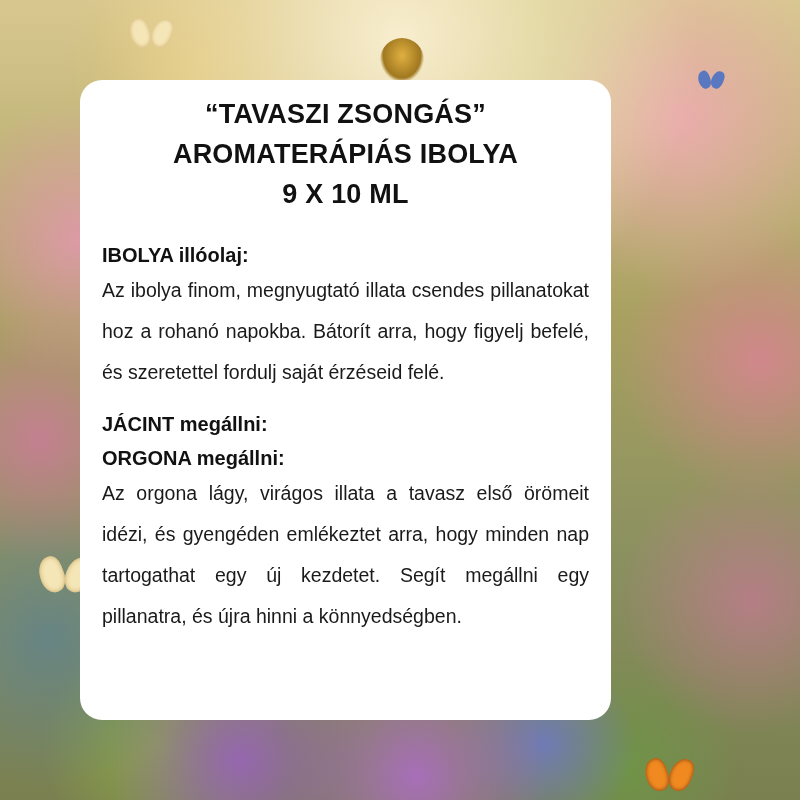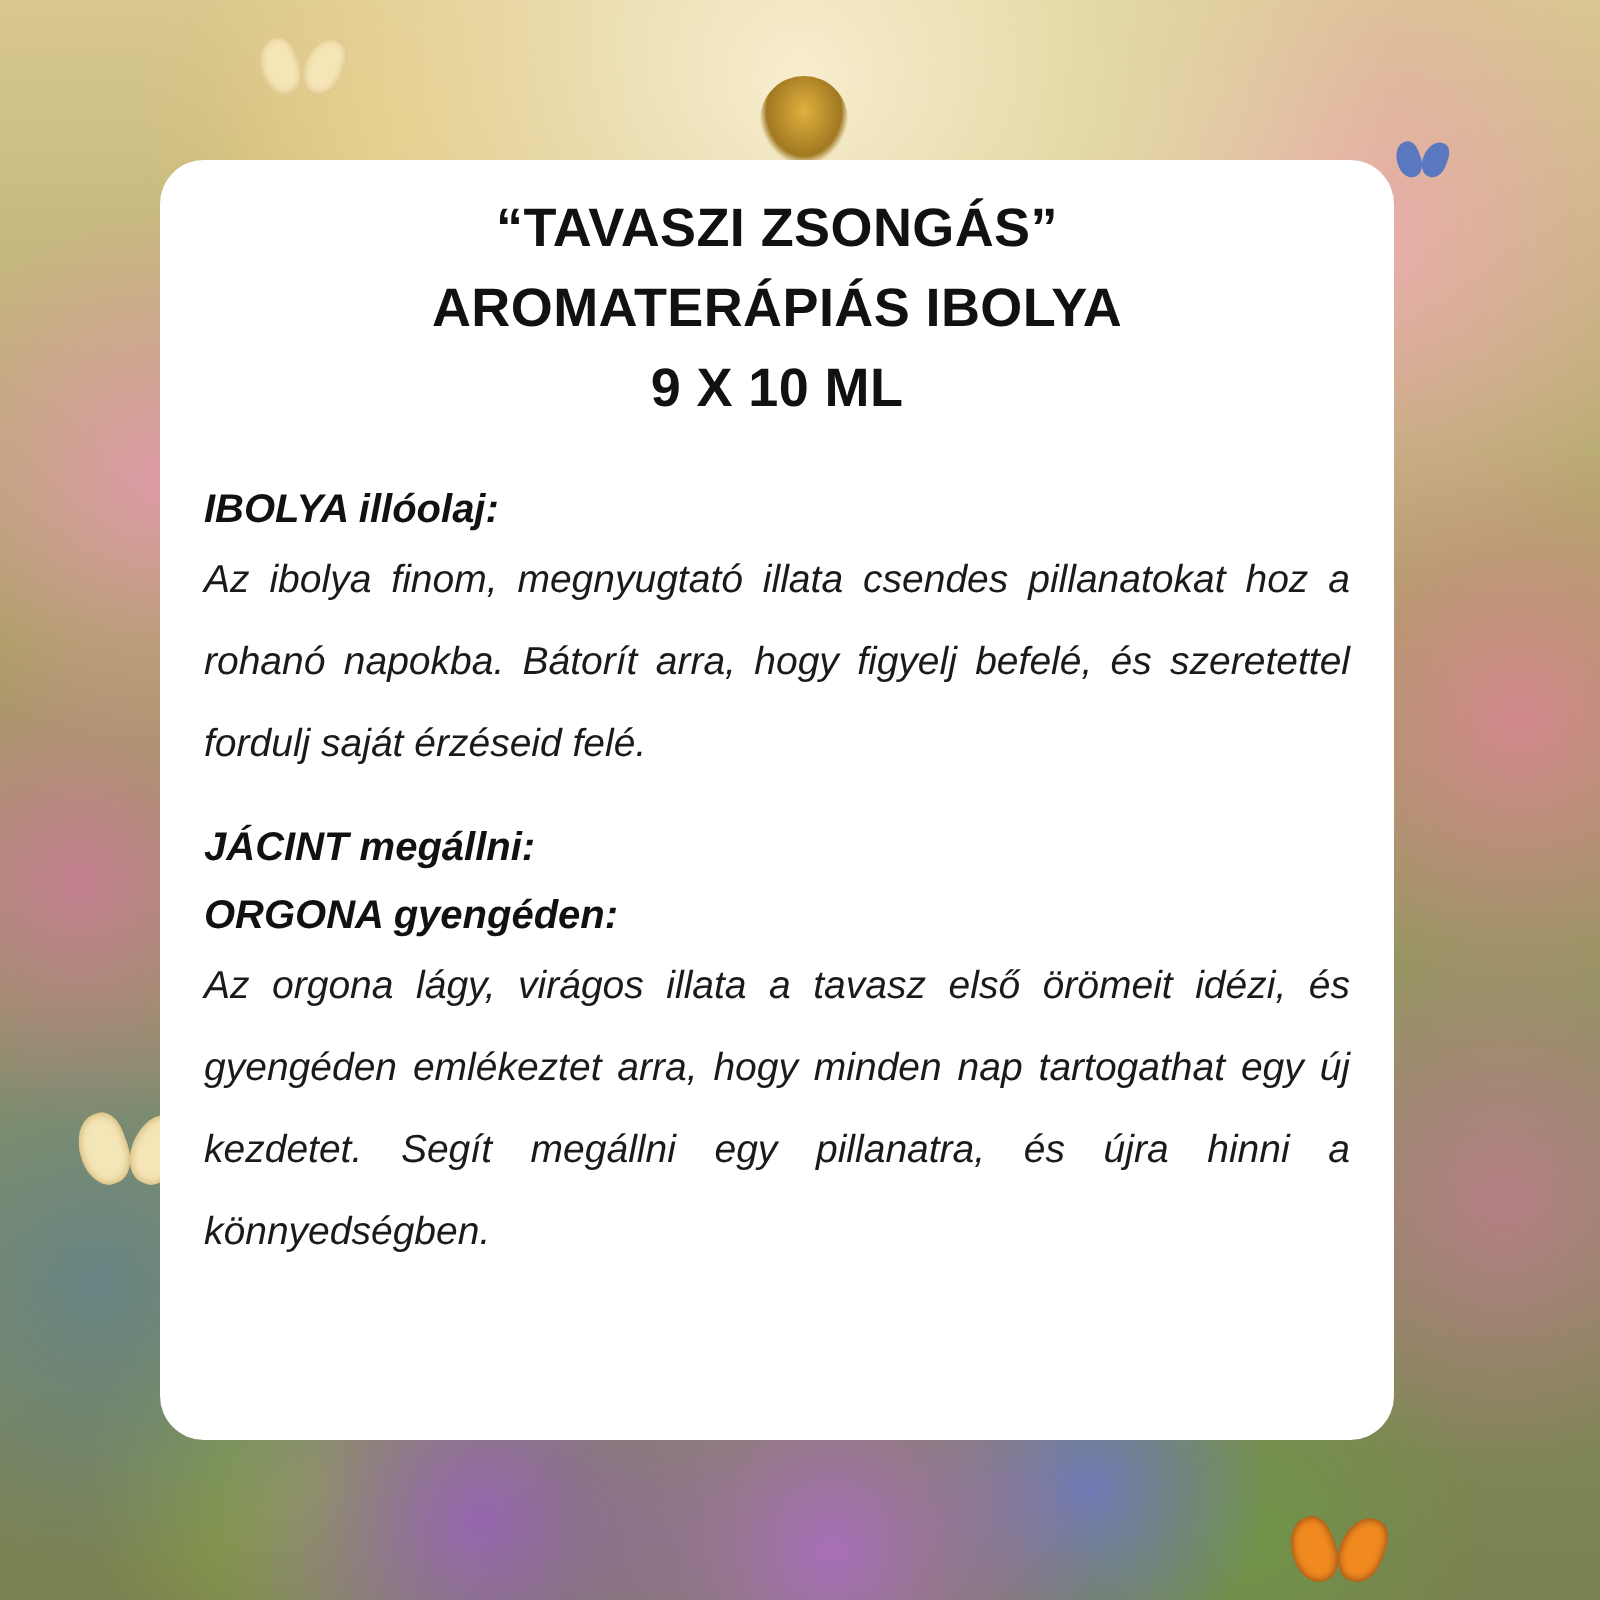--- a/index.html
+++ b/index.html
@@ -39,30 +39,30 @@
       content: ""; position: absolute; top: 0; width: 20px; height: 30px;
       border-radius: 60% 40% 50% 50%;
     }
     .butterfly::before { left: 0; transform: rotate(-20deg); }
     .butterfly::after { right: 0; transform: rotate(20deg); }
     .bf-cream::before, .bf-cream::after { background: #f5e6b8; box-shadow: inset 0 0 4px #c8a860; }
     .bf-orange::before, .bf-orange::after { background: #f08a20; box-shadow: inset 0 0 4px #7a3a10; }
     .bf-blue::before, .bf-blue::after { background: #5a78c0; }
 
     .card {
-      position: absolute; left: 80px; top: 80px; width: 617px; height: 640px;
+      position: absolute; left: 80px; top: 80px; width: 531px; height: 640px;
       background: #ffffff; border-radius: 22px;
       box-sizing: border-box; padding: 14px 22px 0 22px;
     }
     .title {
       text-align: center; font-weight: bold; color: #111;
       font-size: 27px; line-height: 40px; letter-spacing: 0.2px;
       margin: 0;
     }
-    .section { margin-top: 26px; font-style: italic; }
+    .section { margin-top: 26px; }
     .section.s2 { margin-top: 16px; }
     .section.s3 { margin-top: 4px; }
     .s-head {
       font-weight: bold; font-size: 20px; line-height: 30px; color: #111;
       margin: 0;
     }
     .s-body {
       font-size: 19.5px; line-height: 41px; color: #1a1a1a;
       text-align: justify; margin: 0;
     }
@@ -87,16 +87,16 @@
   <div class="section s1">
     <p class="s-head">IBOLYA illóolaj:</p>
     <p class="s-body">Az ibolya finom, megnyugtató illata csendes pillanatokat hoz a rohanó napokba. Bátorít arra, hogy figyelj befelé, és szeretettel fordulj saját érzéseid felé.</p>
   </div>
 
   <div class="section s2">
     <p class="s-head">JÁCINT megállni:</p>
   </div>
 
   <div class="section s3">
-    <p class="s-head">ORGONA gyengéden:</p>
+    <p class="s-head">ORGONA megállni:</p>
     <p class="s-body">Az orgona lágy, virágos illata a tavasz első örömeit idézi, és gyengéden emlékeztet arra, hogy minden nap tartogathat egy új kezdetet. Segít megállni egy pillanatra, és újra hinni a könnyedségben.</p>
   </div>
 </div>
 
 </body></html>

